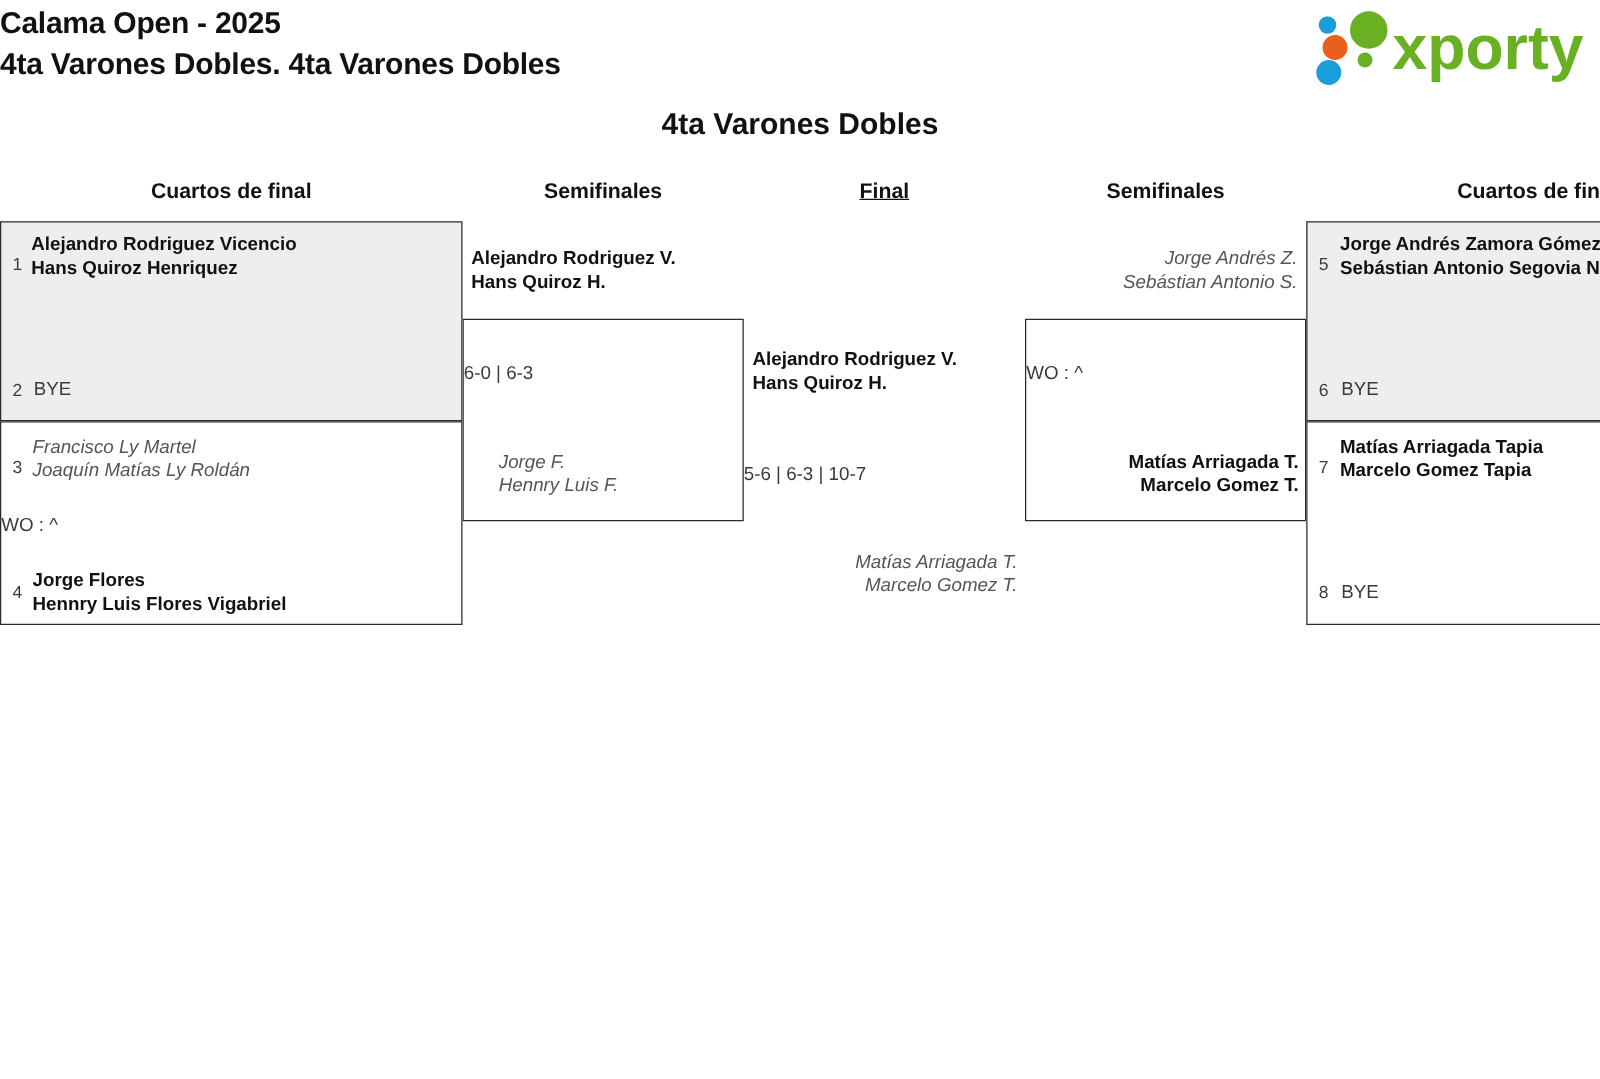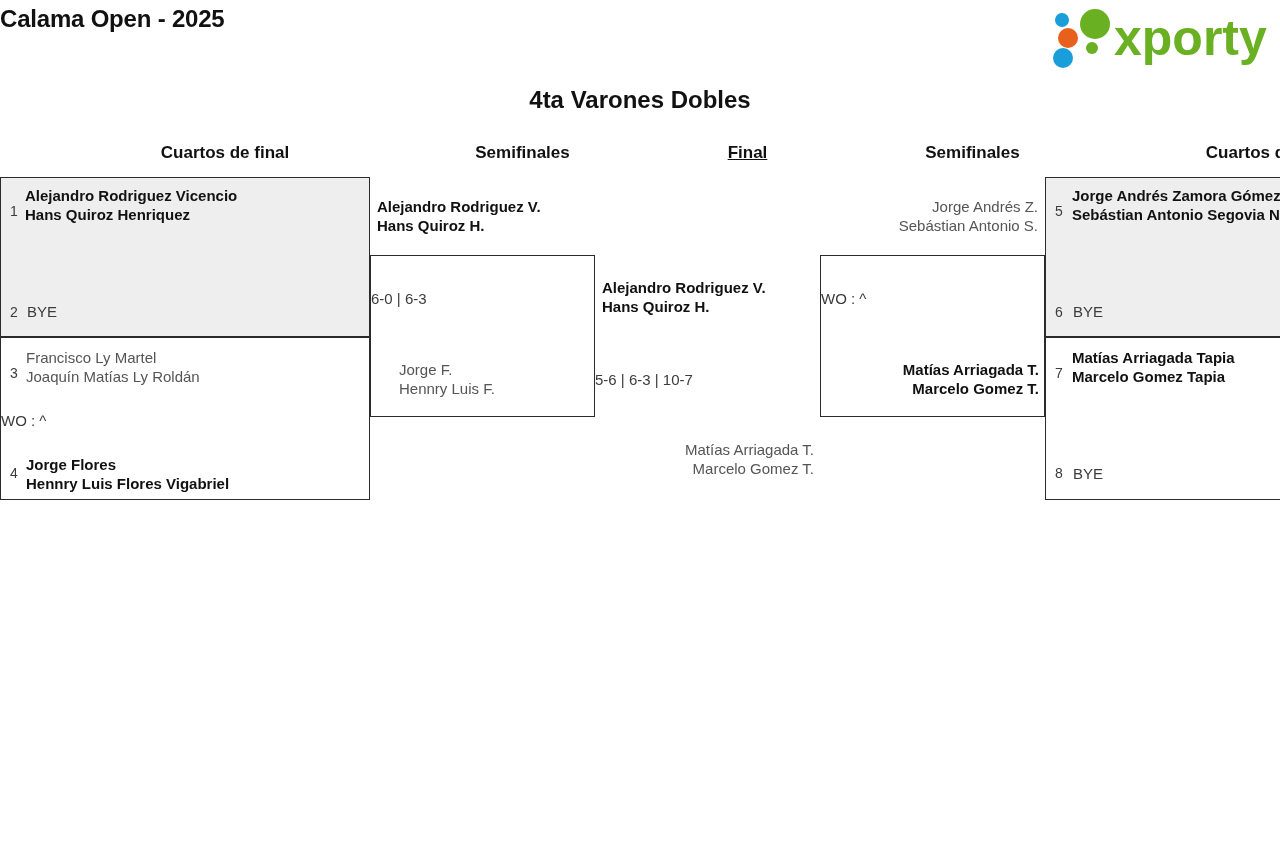--- a/index.html
+++ b/index.html
@@ -56,21 +56,20 @@
 
   
   .round-header {
     position: absolute;
     top: 143px;
     font-size: 17px;
     font-weight: bold;
     color: #111111;
     text-align: center;
     white-space: nowrap;
-    margin-left: 40px;
   }
   .rh-qf-left   { left: 0px;    width: 370px; }
   .rh-sf-left   { left: 370px;  width: 225px; }
   .rh-final     { left: 595px;  width: 225px; text-decoration: underline; }
   .rh-sf-right  { left: 820px;  width: 225px; }
   .rh-qf-right  { left: 1045px; width: 370px; text-align: center; }
 
   
   .match-box {
     position: absolute;
@@ -87,21 +86,21 @@
     color: #3b3b3b;
     line-height: 14px;
   }
   .pair {
     position: absolute;
     font-size: 15px;
     line-height: 19px;
     white-space: nowrap;
   }
   .pair.win  { font-weight: bold; color: #111111; }
-  .pair.lose { font-weight: normal; color: #555555; }
+  .pair.lose { font-weight: normal; color: #555555; font-style: italic; }
   .pair .nm { display: block; }
   .pair.ralign { text-align: right; }
 
   .bye {
     position: absolute;
     font-size: 15px;
     color: #3b3b3b;
     line-height: 15px;
   }
 
@@ -116,20 +115,21 @@
   
   .clip-right { overflow: hidden; }
 </style>
 </head>
 <body>
 
 <div class="page-header">
 
   <div class="title-block">
     <span class="title-line">Calama Open - 2025</span>
+    <span class="title-line">4ta Varones Dobles. 4ta Varones Dobles</span>
   </div>
 
   <div class="logo">
     <svg width="230" height="62" viewBox="0 0 230 62" xmlns="http://www.w3.org/2000/svg">
       <circle cx="14" cy="14" r="7" fill="#1a9ed9"></circle>
       <circle cx="20" cy="32" r="10" fill="#e8601c"></circle>
       <circle cx="15" cy="52" r="10" fill="#1a9ed9"></circle>
       <circle cx="44" cy="42" r="6" fill="#6ab023"></circle>
       <circle cx="47" cy="18" r="15" fill="#6ab023"></circle>
       <text x="66" y="49" font-family="Liberation Sans, sans-serif" font-size="50" font-weight="bold" fill="#6ab023">xporty</text>

